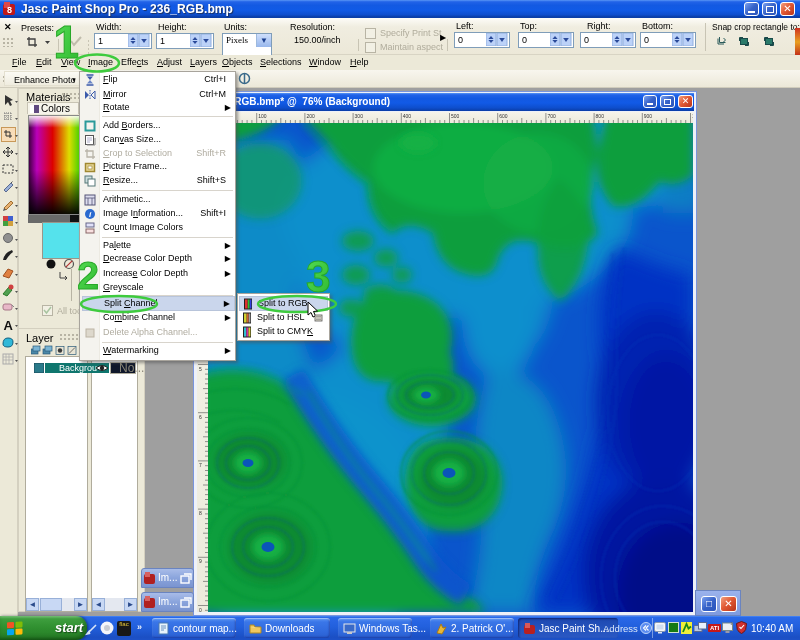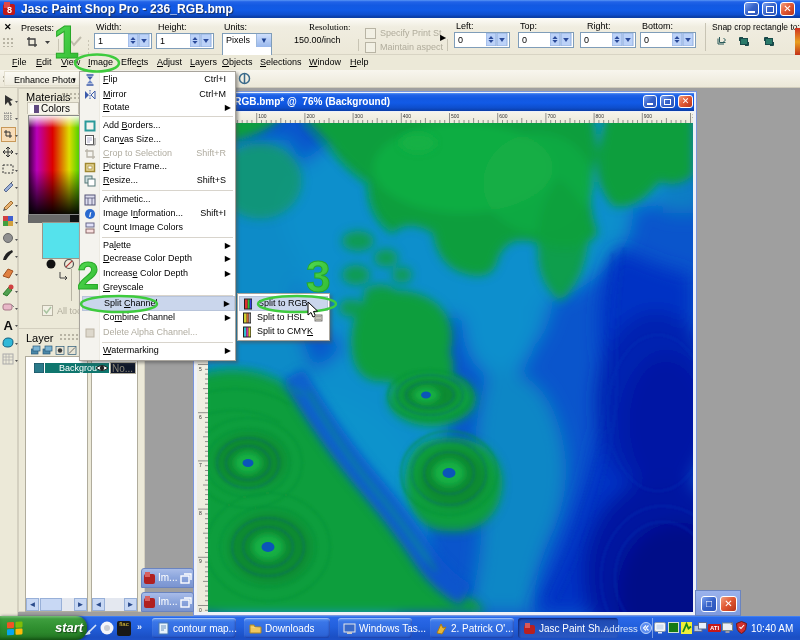--- a/index.html
+++ b/index.html
@@ -14,21 +14,21 @@
   .capbtn { position:absolute; top:2px; width:15px; height:14px; border-radius:3px; border:1px solid #ffffff; font-size:10px; color:#fff; text-align:center; line-height:12px; }
   .btn-blue { background:linear-gradient(135deg,#7ba1f0 0%,#3662c8 50%,#2a54bb 100%); }
   .btn-red  { background:linear-gradient(135deg,#f0a080 0%,#e25a34 45%,#b8341b 100%); }
 
   
   #toolbar1 { left:0; top:18px; width:800px; height:37px; background:linear-gradient(180deg,#fdfcf8 0%,#f0ede0 25%,#ece8d8 100%); border-bottom:1px solid #d8d4c4; font-size:9px; color:#000; }
   .tb-label { position:absolute; font-size:9px; color:#000; }
   .spinbox { position:absolute; height:16px; background:#fff; border:1px solid #7f9db9; }
   .spinbox .val { position:absolute; left:3px; top:2px; font-size:9px; }
   .spin { position:absolute; right:1px; top:0px; width:22px; height:13px; }
-  .dd { position:absolute; height:26px; background:#fff; border:1px solid #7f9db9; font-size:9px; }
+  .dd { position:absolute; height:26px; background:#fff; border:1px solid #7f9db9; font-size:9px;font-family:Liberation Serif, serif; }
   .dd .ddtxt { position:absolute; left:3px; top:1px; }
   .ddbtn { position:absolute; right:0; top:0; width:15px; height:13px; background:linear-gradient(180deg,#cfdffc,#98b7ec); border-left:1px solid #9db9dd; color:#1a3f8f; font-size:8px; text-align:center; line-height:13px; }
   .gchk { position:absolute; width:11px; height:11px; border:1px solid #b8b4a4; background:#f2f0e4; }
   .gtext { position:absolute; font-size:9px; color:#b0ac9c; }
 
   
   #menubar { left:0; top:55px; width:800px; height:15px; background:#ece9d8; font-size:9px; }
   .mb { position:absolute; top:2px; color:#000; }
   .mb u { text-decoration:underline; }
 
@@ -135,21 +135,21 @@
           <rect x="11" y="0" width="10" height="13" fill="#bcd2f8" stroke="#90aede"></rect>
           <path d="M5 3 l-2.6 3 l5.2 0 z M5 10 l-2.6 -3 l5.2 0 z" fill="#2a4a9a"></path>
           <path d="M16 9 l-2.8 -4 l5.6 0 z" fill="#2a4a9a"></path>
         </svg>
     </div>
     <div class="tb-label" style="left:224px;top:4px;">Units:</div>
     <div class="dd" style="left:222px;top:15px;width:50px;">
         <span class="ddtxt">Pixels</span>
         <span class="ddbtn">▼</span>
       </div>
-    <div class="tb-label" style="left:309px;top:4px;font-family:Liberation Serif, serif;">Resolution:</div>
+    <div class="tb-label" style="left:290px;top:4px;">Resolution:</div>
     <div class="tb-label" style="left:294px;top:17px;">150.00/inch</div>
 
     <div class="abs" style="left:358px;top:21px;width:1px;height:12px;background:#c8c4b4;"></div>
     <div class="gchk" style="left:365px;top:10px;"></div>
     <div class="gtext" style="left:380px;top:10px;">Specify Print St</div>
     <div class="gchk" style="left:365px;top:24px;"></div>
     <div class="gtext" style="left:380px;top:24px;">Maintain aspect</div>
     <div class="tb-label" style="left:440px;top:15px;font-size:8px;">▶</div>
     <div class="abs" style="left:447px;top:21px;width:1px;height:12px;background:#c8c4b4;"></div>
 
@@ -378,21 +378,21 @@
     <div class="abs" style="left:72px;top:27px;width:47px;height:256px;background:#fff;border:1px solid #b0ac9c;"></div>
 
     <svg class="abs" style="left:15px;top:34px" width="10" height="10">
         <rect width="10" height="10" fill="#2a7a8a" stroke="#1a4a5a"></rect>
       </svg>
     <div class="abs" style="left:26px;top:34px;width:64px;height:10px;background:#0f766e;color:#fff;font-size:9px;line-height:10px;padding-left:14px;overflow:hidden;">Backgrou</div>
     <svg class="abs" style="left:76px;top:33px" width="14" height="12">
         <path d="M1 6 Q7 1 13 6 Q7 11 1 6" fill="#fff" stroke="#222"></path>
         <circle cx="7" cy="6" r="2.2" fill="#222"></circle>
       </svg>
-    <div class="abs" style="left:91px;top:33px;width:26px;height:12px;background:#0f172a;border:1px solid #b0ac9c;color:#8a8678;font-size:10px;line-height:11px;padding-left:1px;">No...</div>
+    <div class="abs" style="left:91px;top:33px;width:26px;height:12px;background:#0f172a;border:1px solid #b0ac9c;color:#8a8678;font-size:12px;line-height:11px;padding-left:8px;">No...</div>
 
     <div class="abs" style="left:7px;top:269px;width:61px;height:13px;background:#e4e8f0;">
       <div class="abs" style="left:0;width:13px;height:13px;background:#c8d8f4;border:1px solid #98b0d8;color:#2a4a8a;font-size:8px;text-align:center;line-height:12px;">◄</div>
       <div class="abs" style="left:14px;width:22px;height:13px;background:#c8d8f4;border:1px solid #98b0d8;"></div>
       <div class="abs" style="right:0;width:13px;height:13px;background:#c8d8f4;border:1px solid #98b0d8;color:#2a4a8a;font-size:8px;text-align:center;line-height:12px;">►</div>
     </div>
     <div class="abs" style="left:73px;top:269px;width:45px;height:13px;background:#e4e8f0;">
       <div class="abs" style="left:0;width:13px;height:13px;background:#c8d8f4;border:1px solid #98b0d8;color:#2a4a8a;font-size:8px;text-align:center;line-height:12px;">◄</div>
       <div class="abs" style="right:0;width:13px;height:13px;background:#c8d8f4;border:1px solid #98b0d8;color:#2a4a8a;font-size:8px;text-align:center;line-height:12px;">►</div>
     </div>

